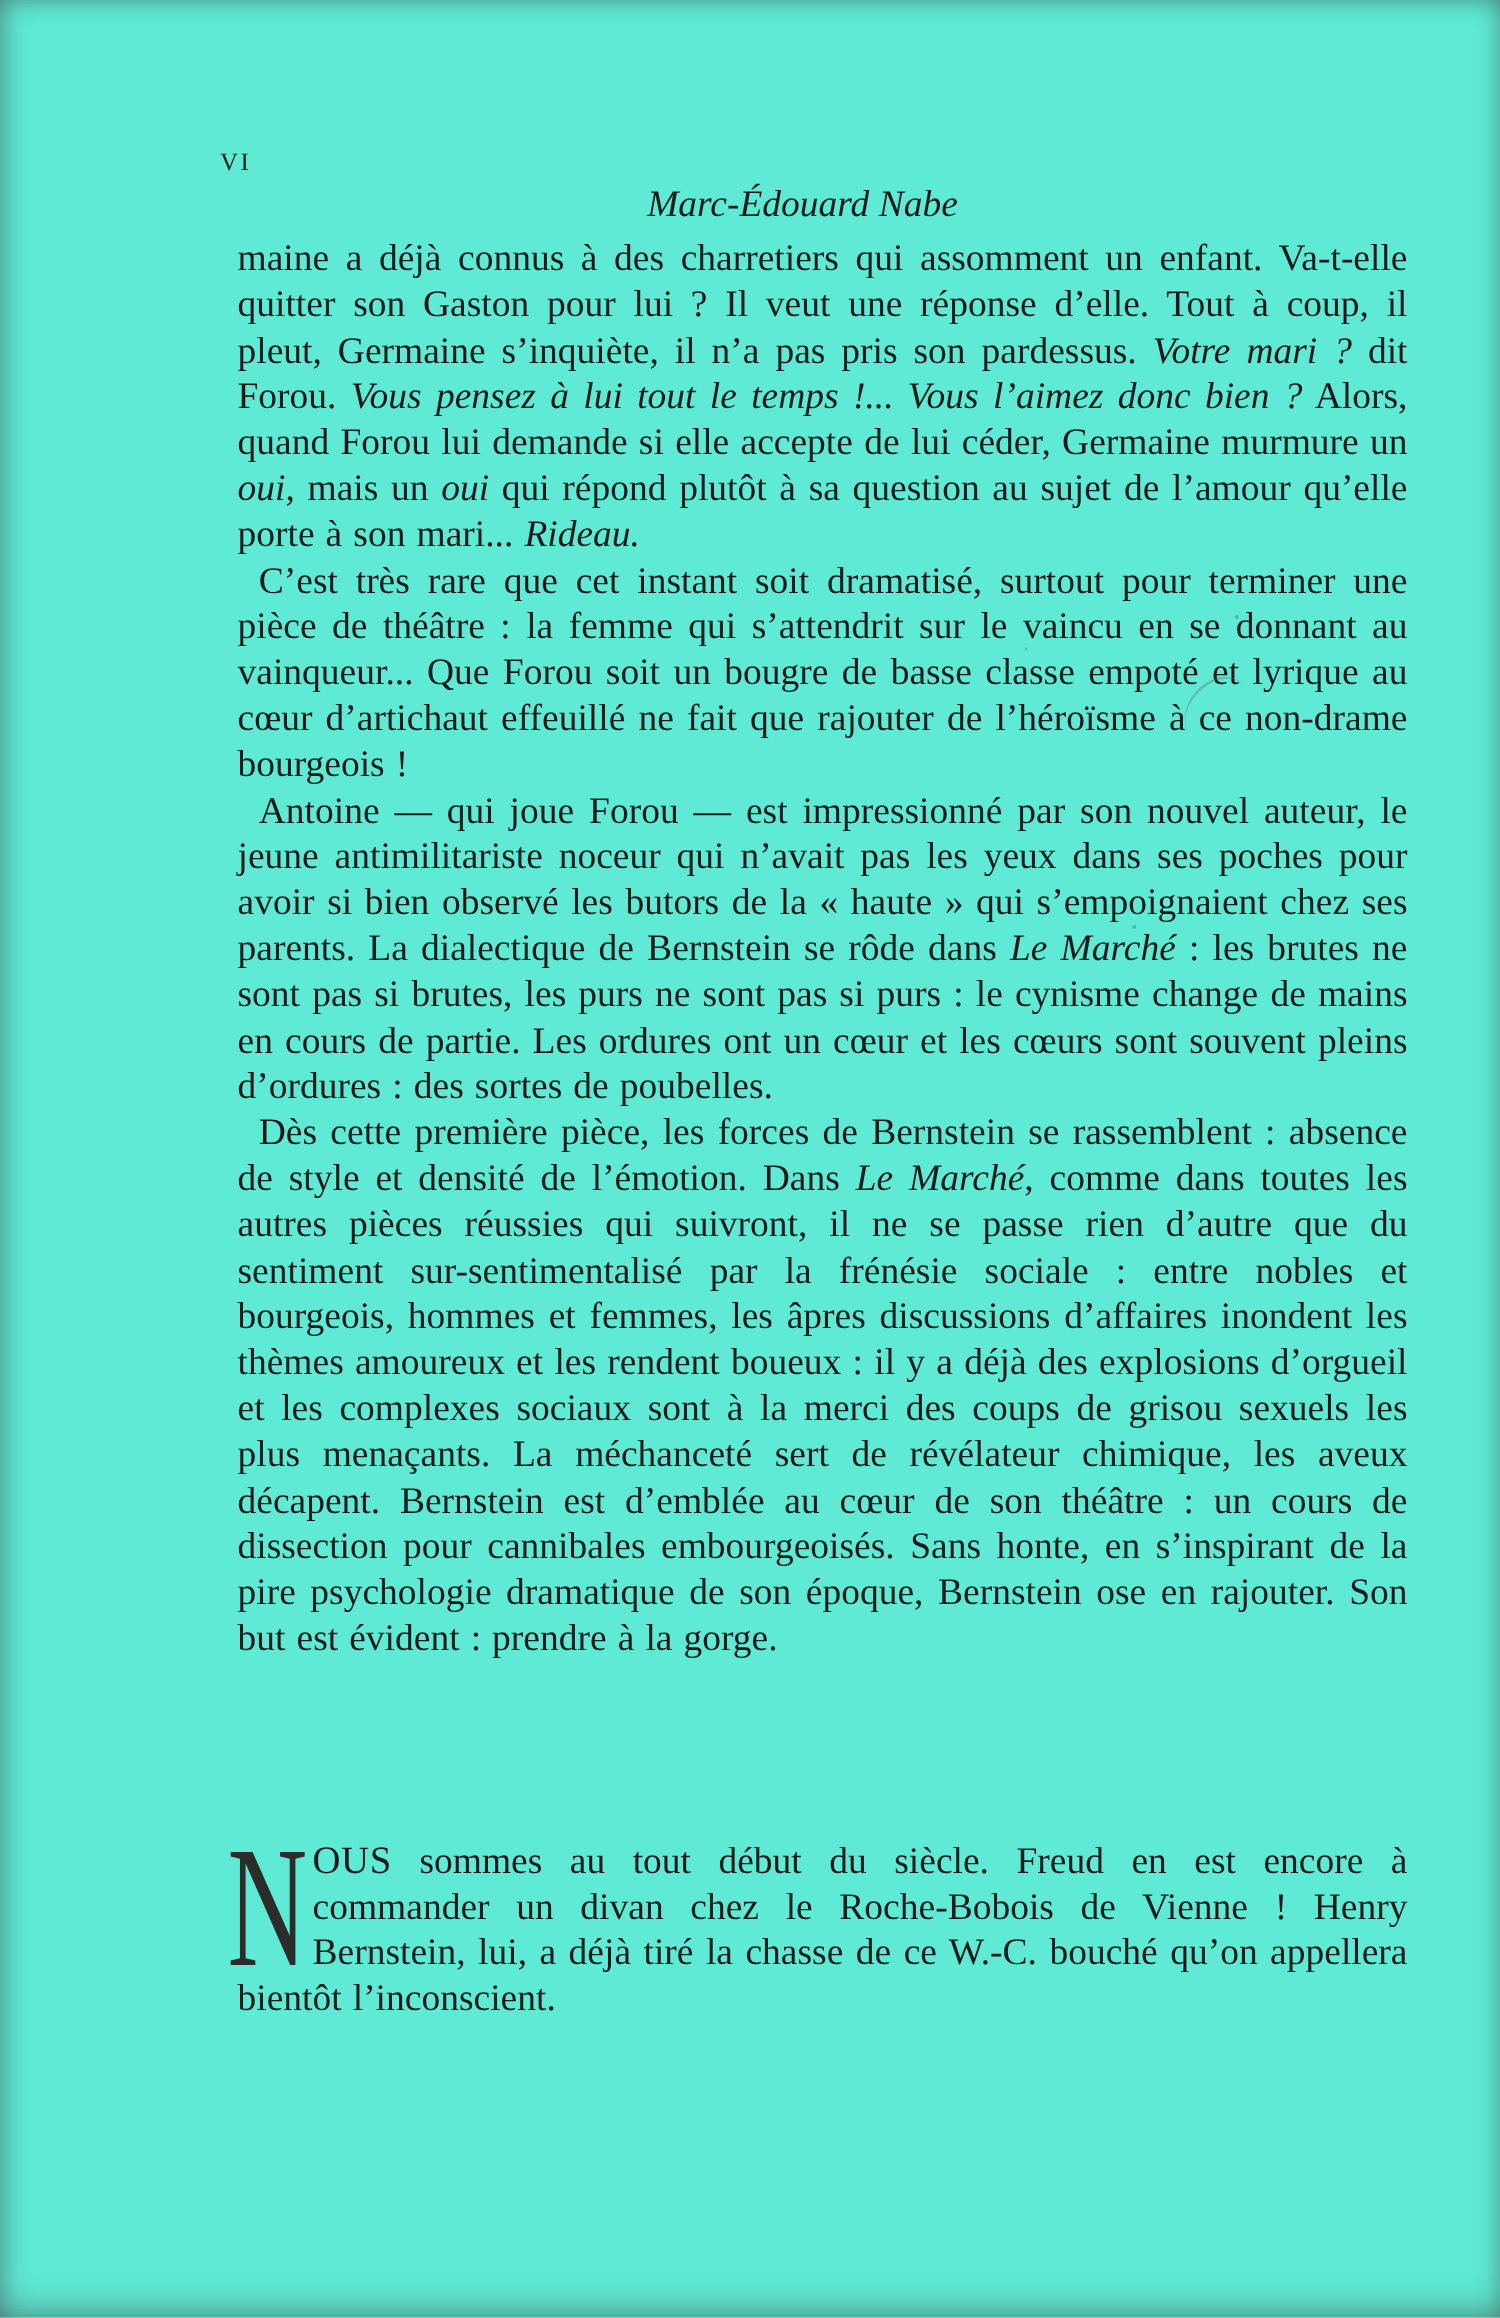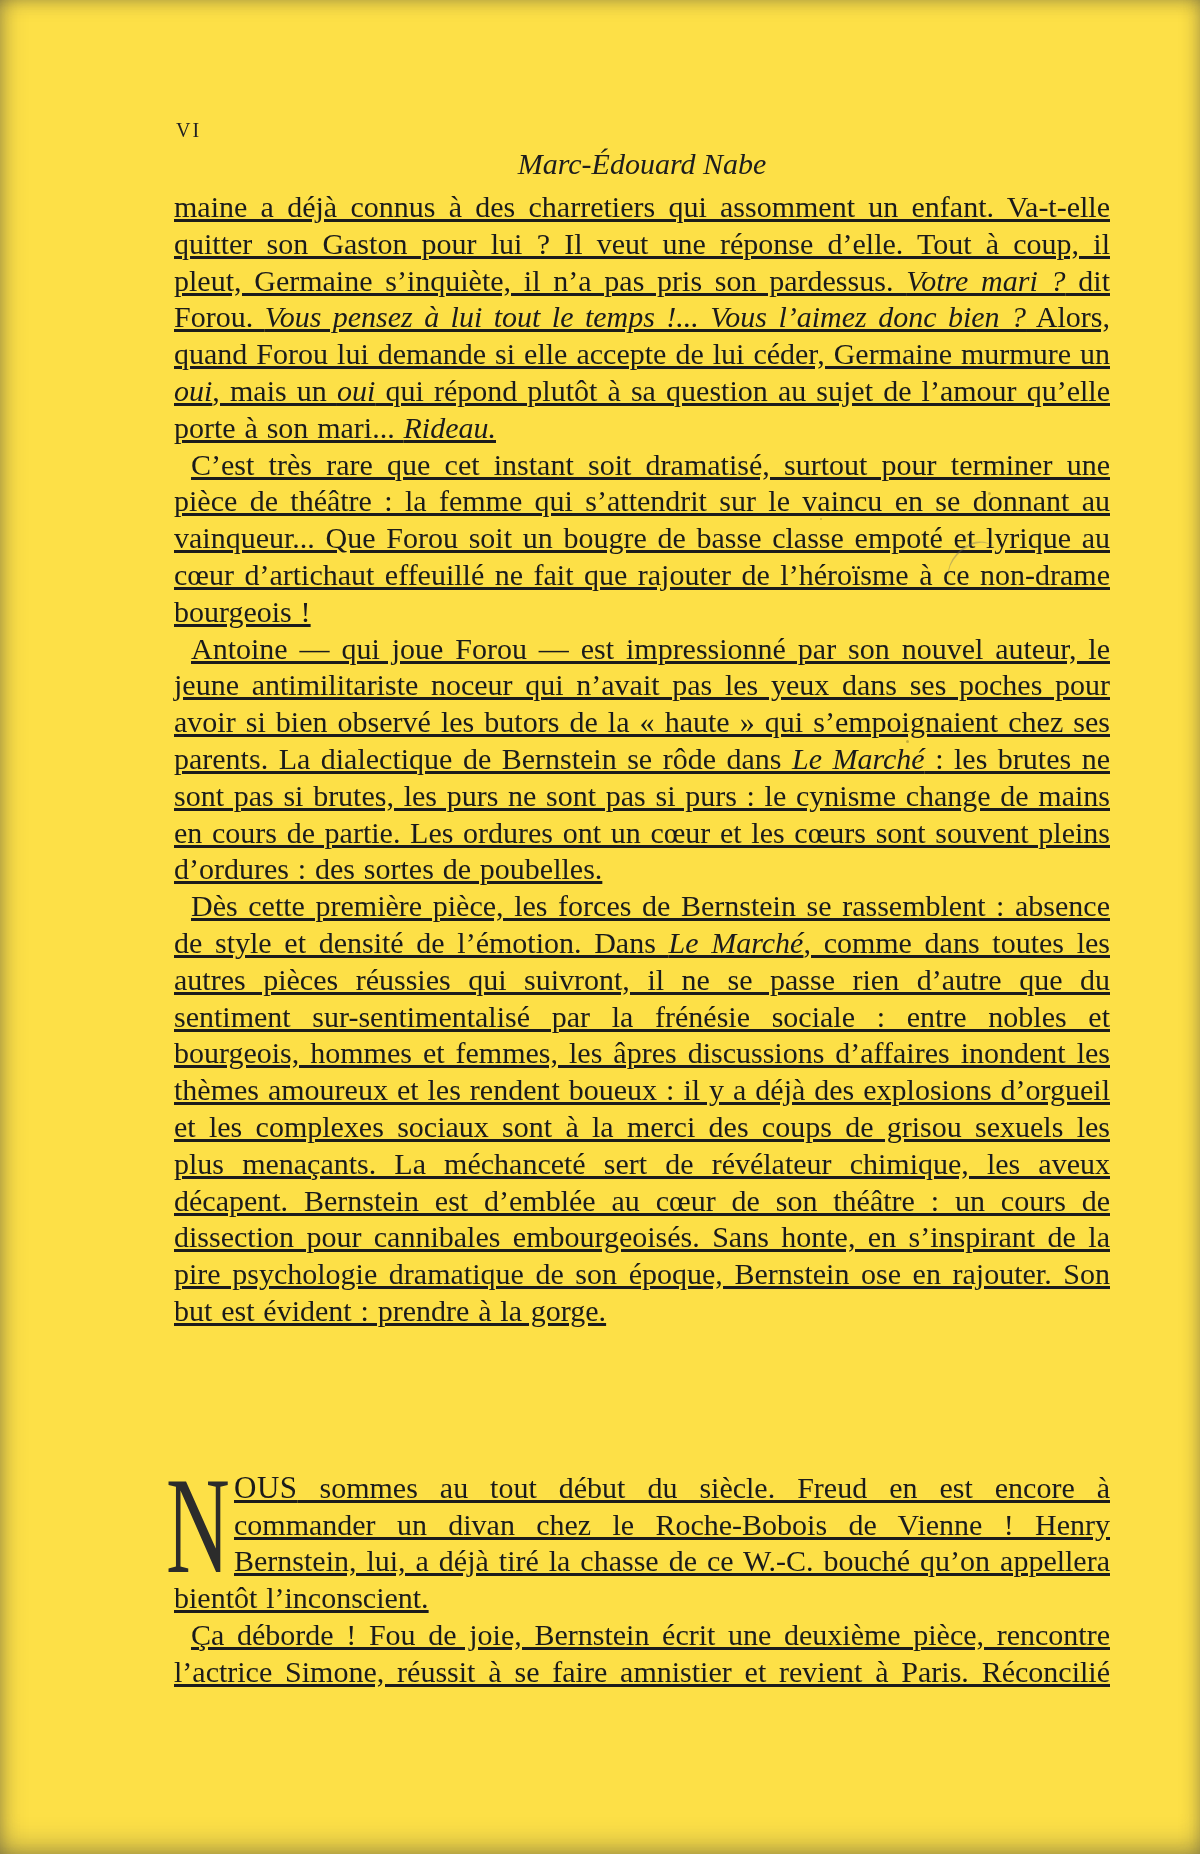--- a/index.html
+++ b/index.html
@@ -5,21 +5,21 @@
   html,body{
     margin:0;padding:0;
     width:1200px;height:1854px;
     background:#e9e8e4;
     font-family:"Liberation Serif","DejaVu Serif",serif;
     overflow:hidden;
   }
   .page{
     position:relative;
     width:1200px;height:1854px;
-    background:#fde047;
+    background:#5eead4;
     color:#1c1c1c;
   }
   
   .page::after{
     content:"";
     position:absolute;inset:0;
     pointer-events:none;
     box-shadow:
       inset 14px 0 24px -14px rgba(70,70,66,.50),
       inset -12px 0 20px -12px rgba(70,70,66,.38),
@@ -39,23 +39,22 @@
     width:936px;
     text-align:center;
     font-style:italic;
     font-size:30px;
     color:#1d1d1d;
     white-space:nowrap;
     margin-top:40px;
   }
   .textcol{
     position:absolute;
-    left:174px;top:189px;
+    left:190px;top:189px;
     width:936px;
-    text-decoration:underline;
   }
   .textcol p{
     margin:0;
     font-size:30px;
     line-height:36.8px;
     text-align:justify;
     word-spacing:.045em;
     color:#1b1b1b;
   }
   .textcol p.indent{ text-indent:17px; }
@@ -112,21 +111,20 @@
     <div id="part1">
         <p><span>maine a déjà connus à des charretiers qui assomment un enfant. Va-t-elle quitter son Gaston pour lui&nbsp;? Il veut une réponse d’elle. Tout à coup, il pleut, Germaine s’inquiète, il n’a pas pris son pardessus. </span><i>Votre mari&nbsp;?</i><span> dit Forou. </span><i>Vous pensez à lui tout le temps&nbsp;!... Vous l’aimez donc bien&nbsp;?</i><span> Alors, quand Forou lui demande si elle accepte de lui céder, Germaine murmure un </span><i>oui</i><span>, mais un </span><i>oui</i><span> qui répond plutôt à sa question au sujet de l’amour qu’elle porte à son mari... </span><i>Rideau.</i></p>
         <p class="indent"><span>C’est très rare que cet instant soit dramatisé, surtout pour terminer une pièce de théâtre&nbsp;: la femme qui s’attendrit sur le vaincu en se donnant au vainqueur... Que Forou soit un bougre de basse classe empoté et lyrique au cœur d’artichaut effeuillé ne fait que rajouter de l’héroïsme à ce non-drame bourgeois&nbsp;!</span></p>
         <p class="indent"><span>Antoine — qui joue Forou — est impressionné par son nouvel auteur, le jeune antimilitariste noceur qui n’avait pas les yeux dans ses poches pour avoir si bien observé les butors de la «&nbsp;haute&nbsp;» qui s’empoignaient chez ses parents. La dialectique de Bernstein se rôde dans </span><i>Le Marché</i><span>&nbsp;: les brutes ne sont pas si brutes, les purs ne sont pas si purs&nbsp;: le cynisme change de mains en cours de partie. Les ordures ont un cœur et les cœurs sont souvent pleins d’ordures&nbsp;: des sortes de poubelles.</span></p>
         <p class="indent"><span>Dès cette première pièce, les forces de Bernstein se rassemblent&nbsp;: absence de style et densité de l’émotion. Dans </span><i>Le Marché</i><span>, comme dans toutes les autres pièces réussies qui suivront, il ne se passe rien d’autre que du sentiment sur-sentimentalisé par la frénésie sociale&nbsp;: entre nobles et bourgeois, hommes et femmes, les âpres discussions d’affaires inondent les thèmes amoureux et les rendent boueux&nbsp;: il y a déjà des explosions d’orgueil et les complexes sociaux sont à la merci des coups de grisou sexuels les plus menaçants. La méchanceté sert de révélateur chimique, les aveux décapent. Bernstein est d’emblée au cœur de son théâtre&nbsp;: un cours de dissection pour cannibales embourgeoisés. Sans honte, en s’inspirant de la pire psychologie dramatique de son époque, Bernstein ose en rajouter. Son but est évident&nbsp;: prendre à la gorge.</span></p>
       </div>
     <div class="section" id="part2">
         <p><span class="dropcap">
             <span class="dc-inner">N</span>
           </span><span class="lead">ous</span><span> sommes au tout début du siècle. Freud en est encore à commander un divan chez le Roche-Bobois de Vienne&nbsp;! Henry Bernstein, lui, a déjà tiré la chasse de ce W.-C. bouché qu’on appellera bientôt l’inconscient.</span></p>
-        <p class="indent last-justify"><span>Ça déborde&nbsp;! Fou de joie, Bernstein écrit une deuxième pièce, rencontre l’actrice Simone, réussit à se faire amnistier et revient à Paris. Réconcilié</span></p>
       </div>
   </div>
 
   <div class="pen-mark"></div>
   <div class="speck s1"></div>
   <div class="speck s2"></div>
   <div class="speck s3"></div>
 
 </div>
 

